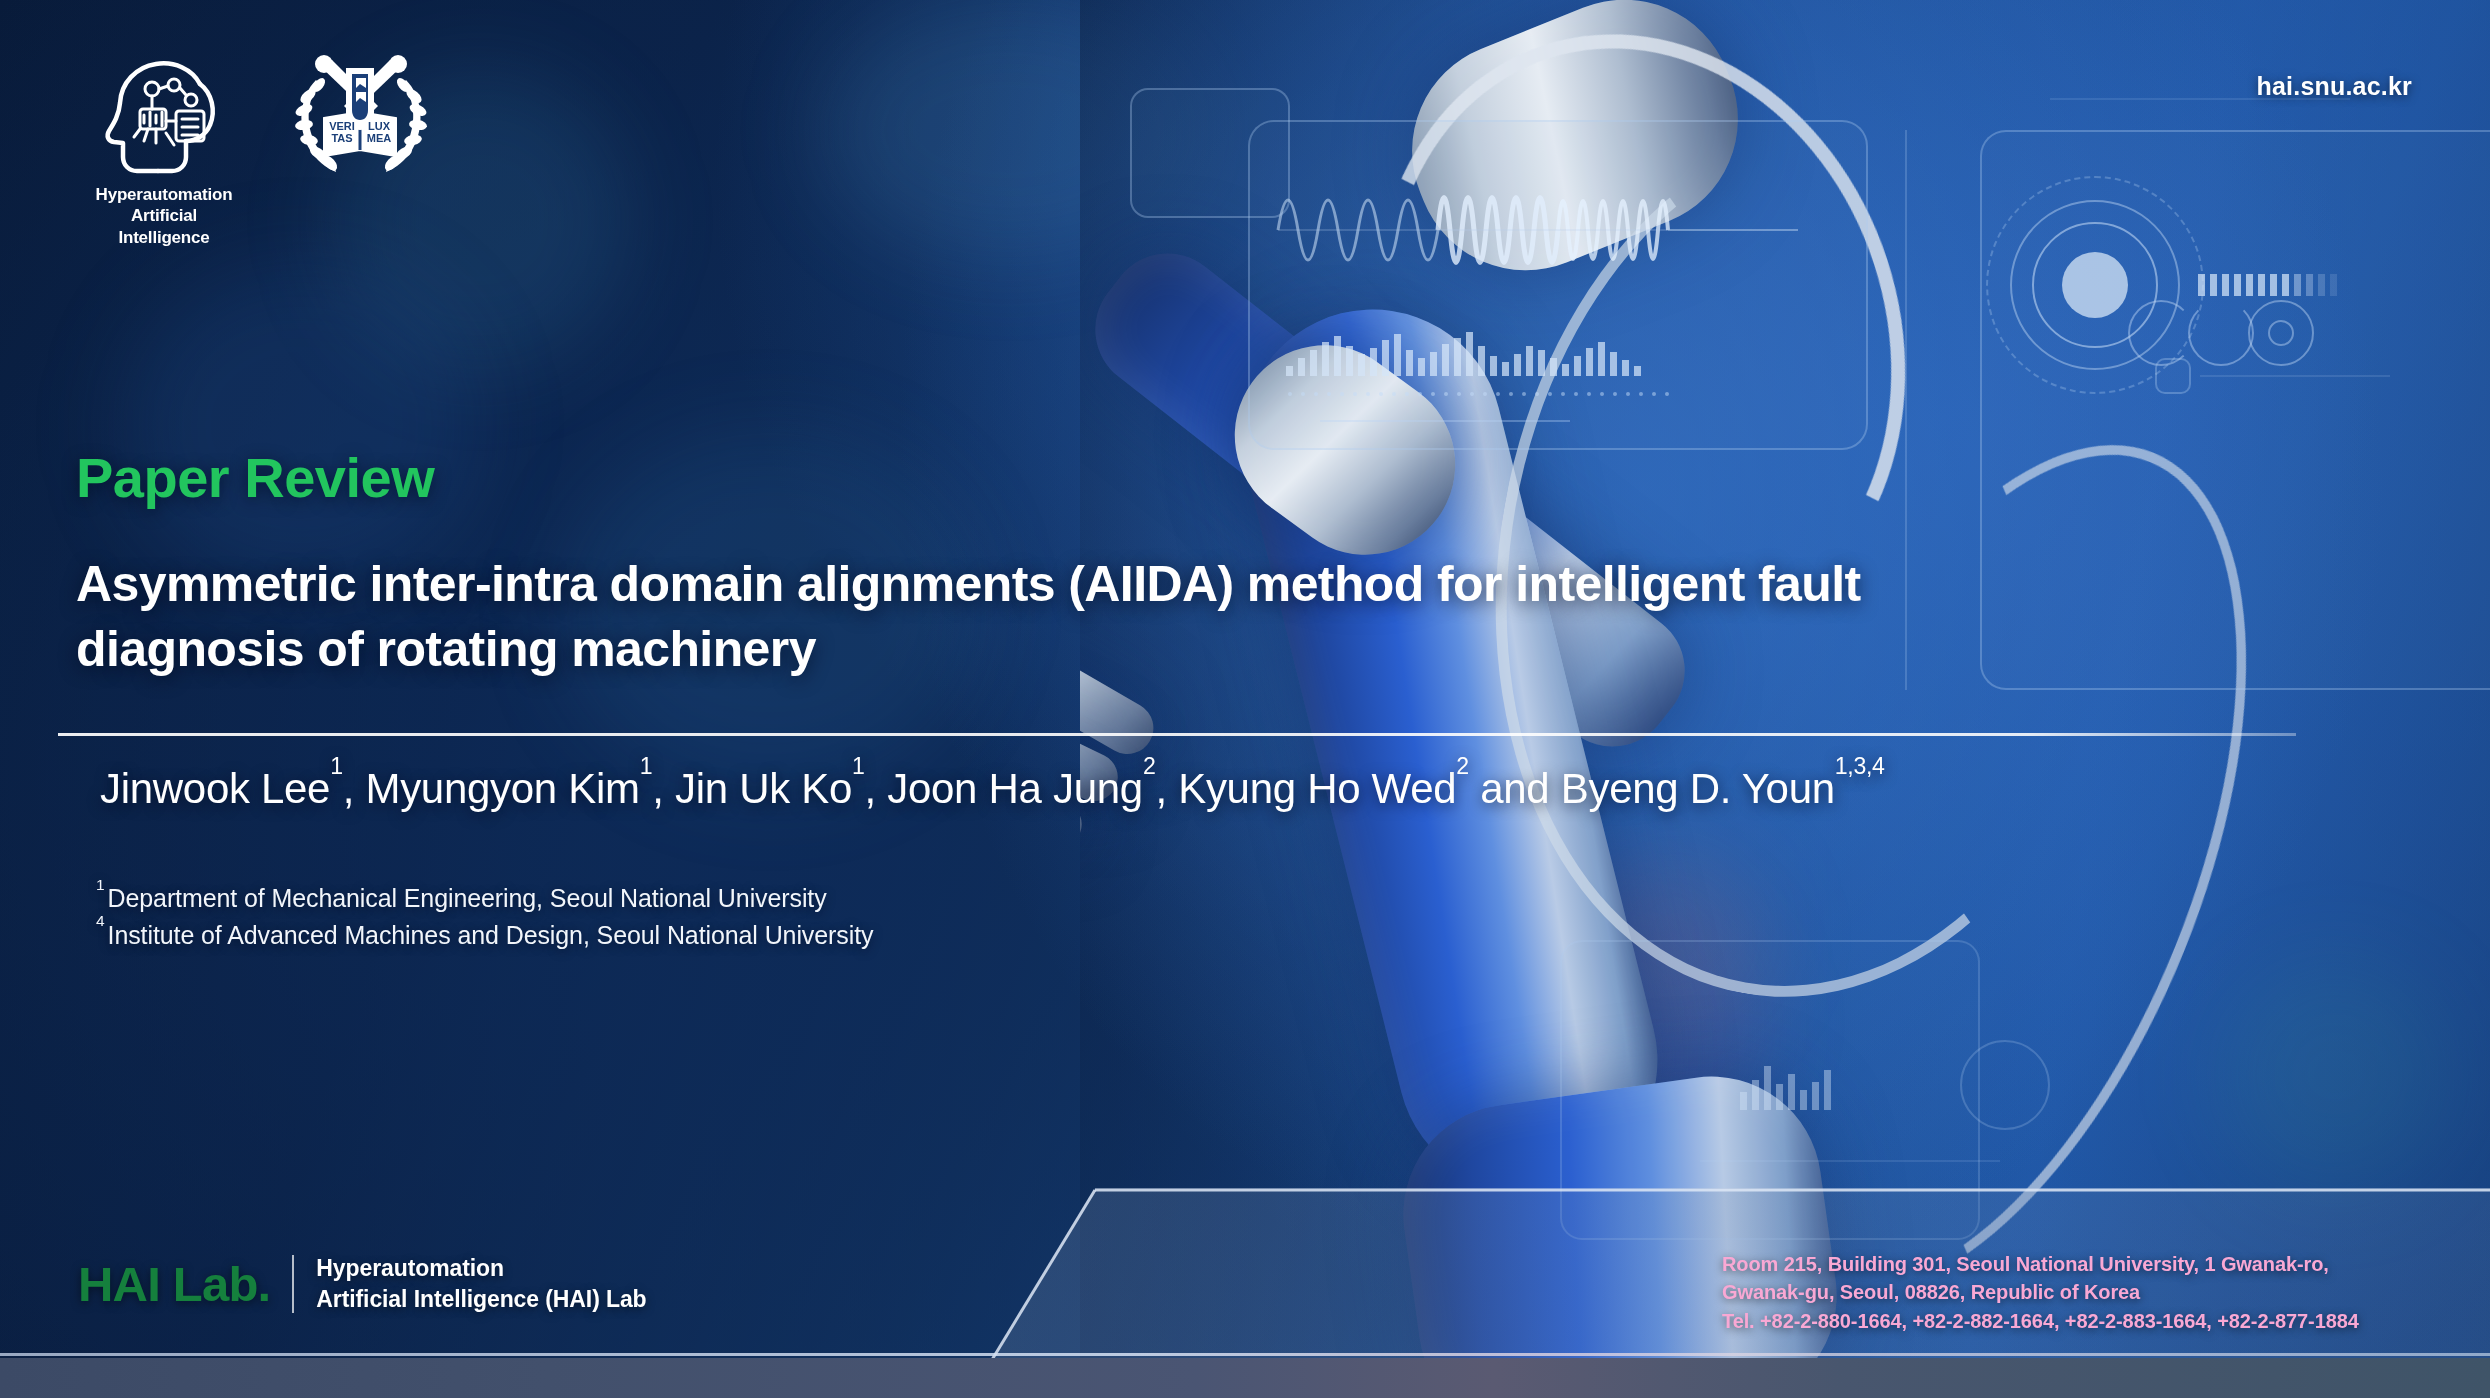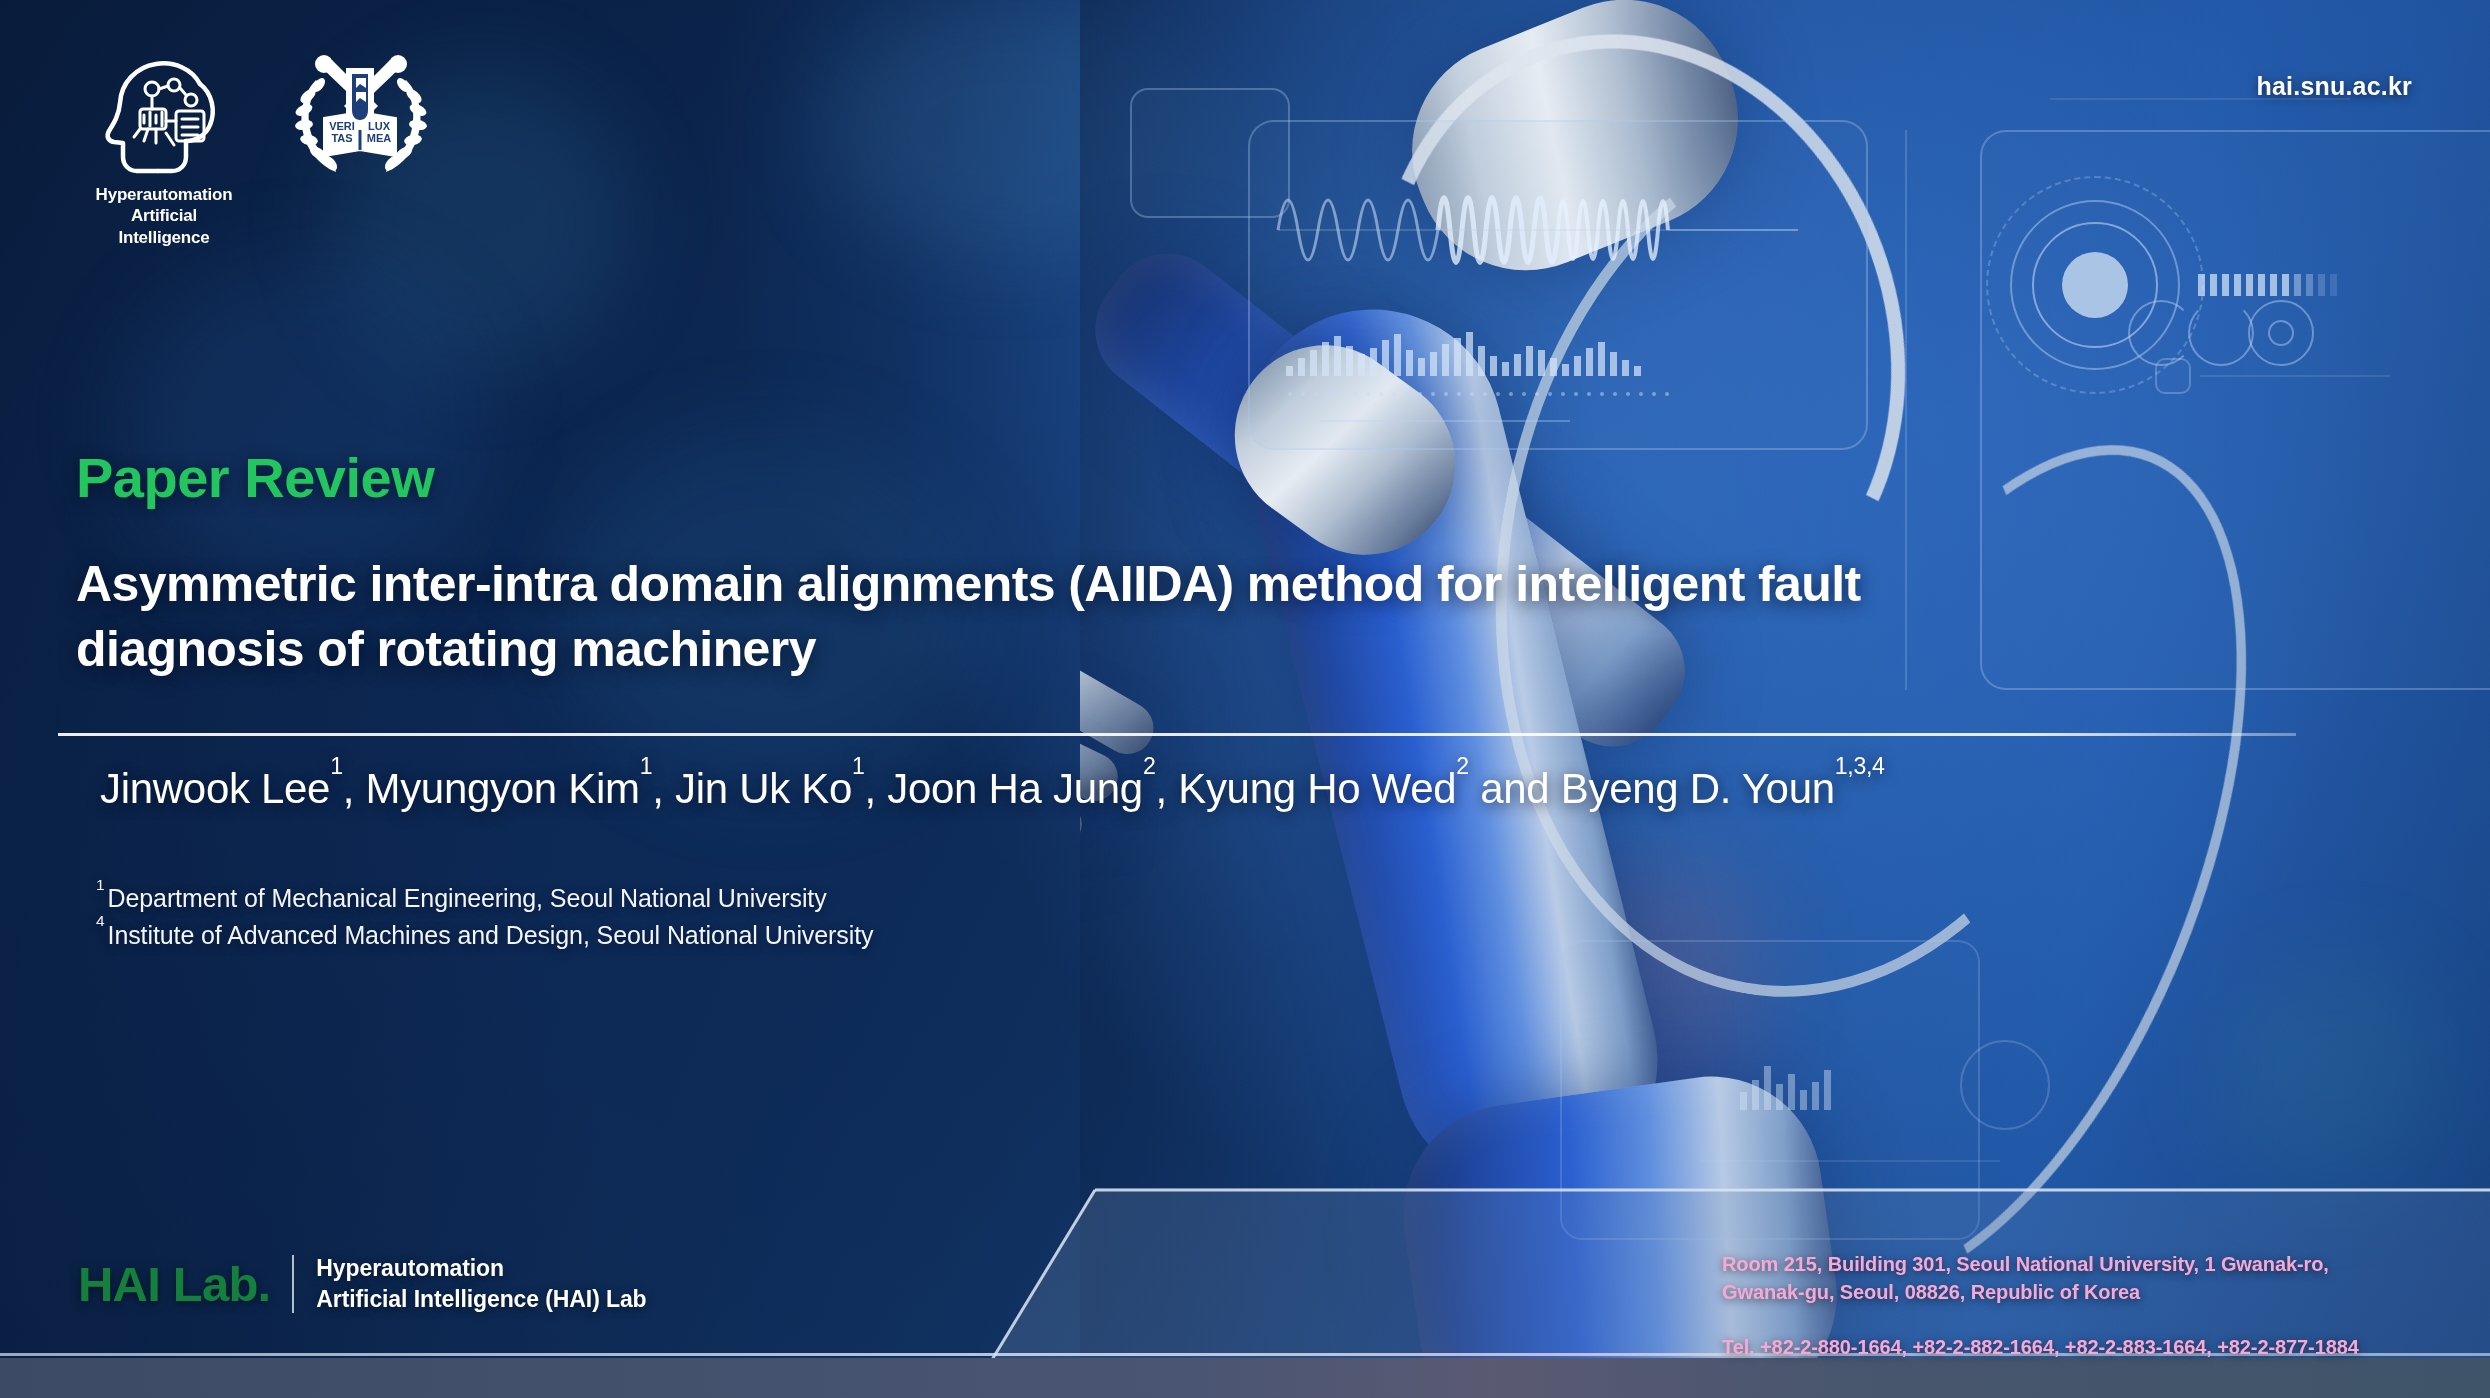--- a/index.html
+++ b/index.html
@@ -146,21 +146,21 @@
   .lab-sub{
     color:#ffffff; font-size:23px; font-weight:bold; line-height:1.34; letter-spacing:-.1px;
     text-shadow:0 2px 8px rgba(0,0,0,.5);
   }
 
   .contact{
     position:absolute; left:1722px; top:1250px;
     color:#f9a8d4; font-size:20px; font-weight:bold; line-height:1.42; letter-spacing:-.1px;
     text-shadow:0 2px 8px rgba(0,0,0,.55);
   }
-  .contact .tel{ margin-top:26px; }
+  .contact .tel{ }
 </style>
 </head>
 <body>
 
 <div class="slide">
 
   <div class="bg-base"></div>
 
   <div class="bokeh" style="left:330px; top:70px; width:300px; height:300px; background:rgba(60,140,190,.16);"></div>
   <div class="bokeh" style="left:120px; top:260px; width:360px; height:330px; background:rgba(40,95,165,.18);"></div>

